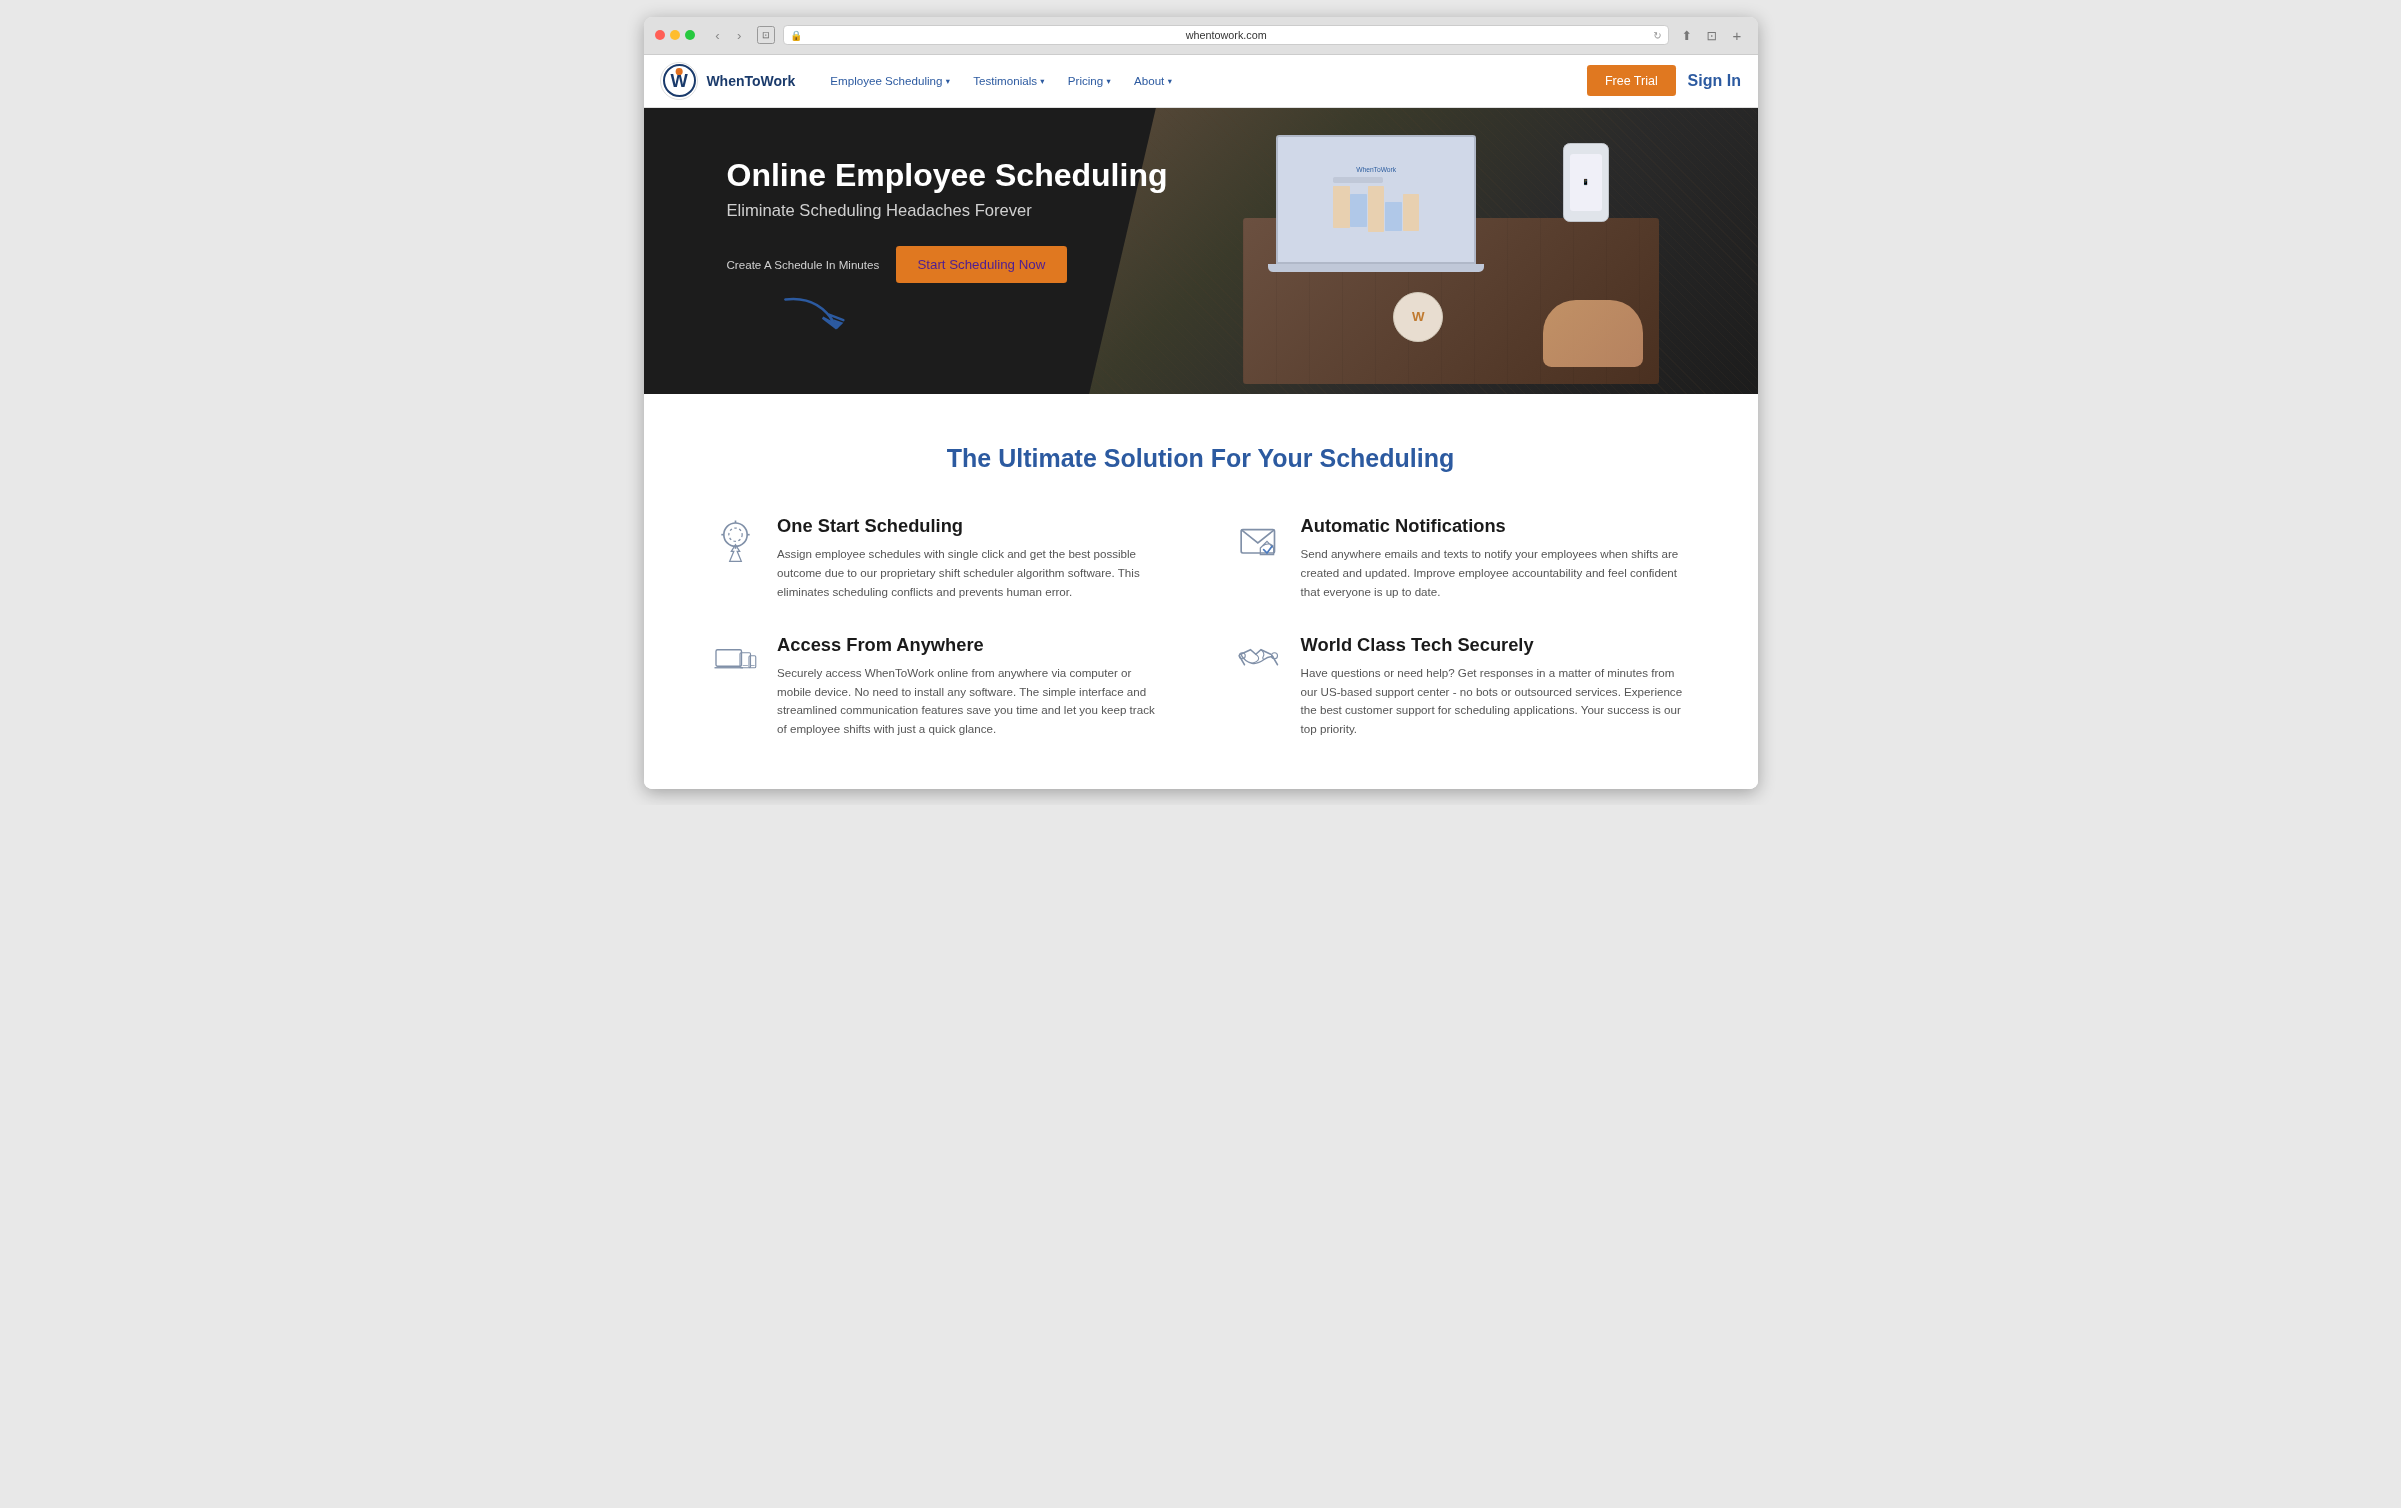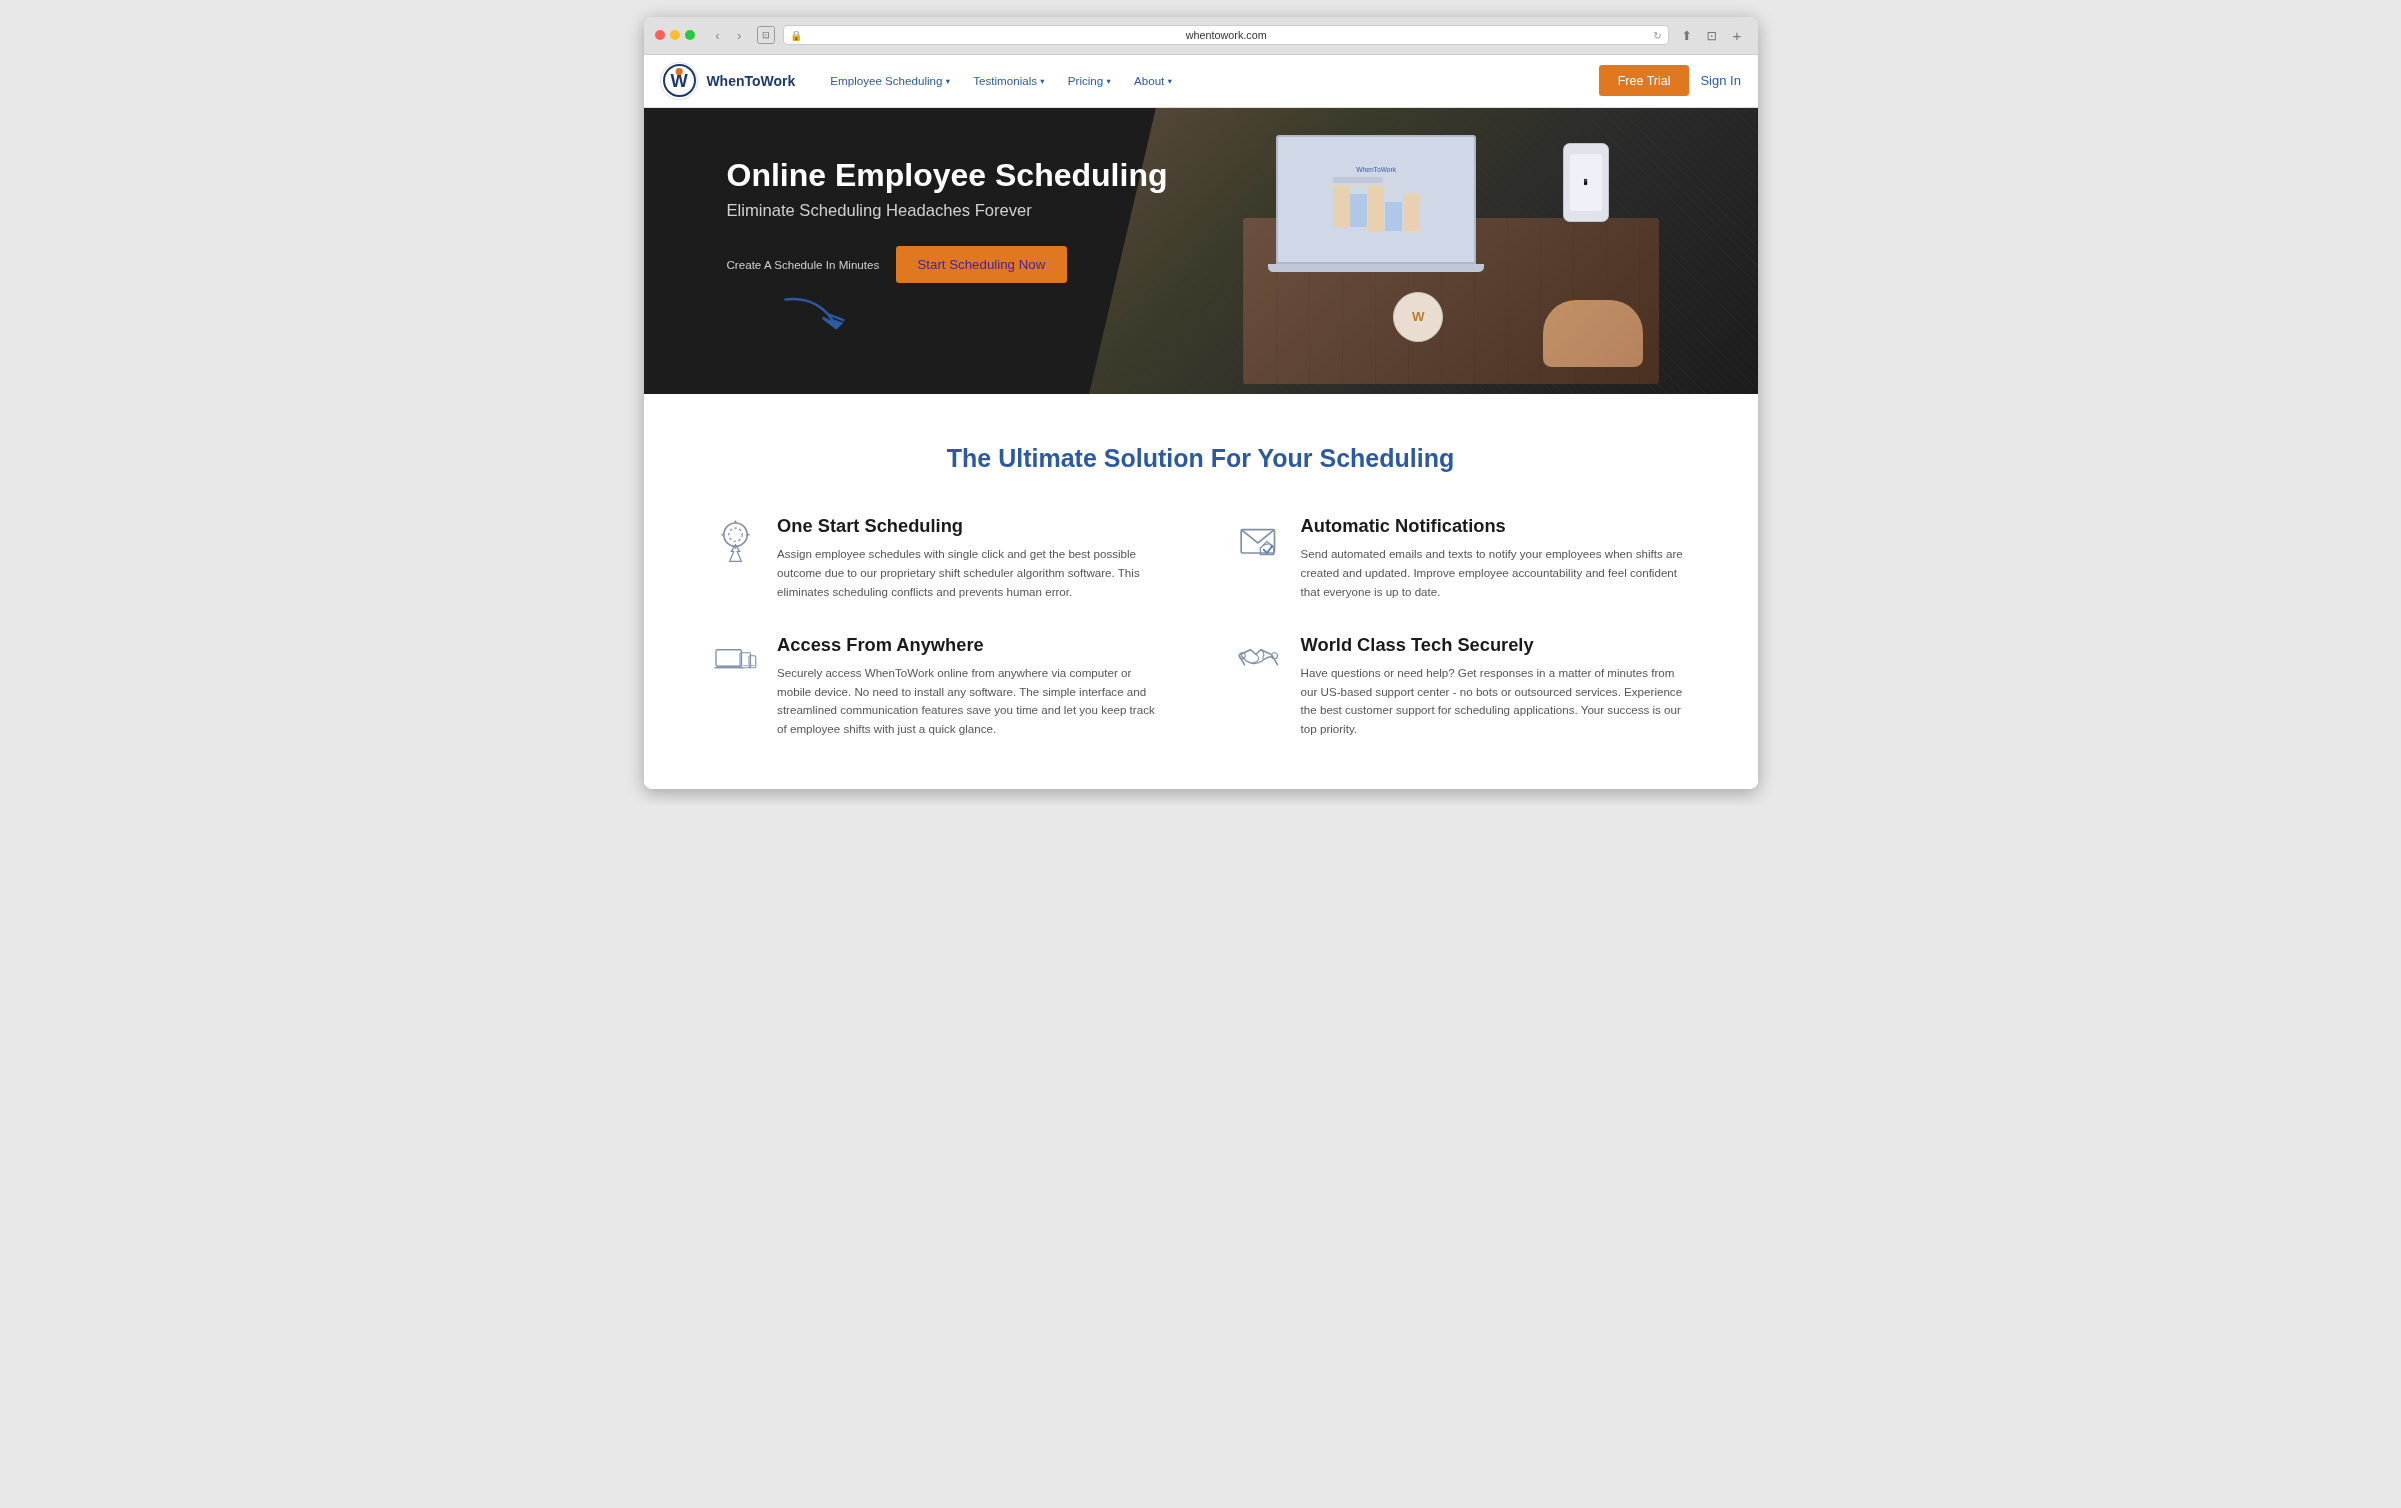--- a/index.html
+++ b/index.html
@@ -188,22 +188,22 @@
       padding: 8.3px 18.3px;
       border-radius: 3.3px;
       font-size: 12.5px;
       font-weight: 500;
       cursor: pointer;
     }
     .btn-sign-in {
       background: none;
       border: none;
       color: #2c5aa0;
-      font-size: 13px;
-      font-weight: 400;
+      font-size: 16px;
+      font-weight: 700;
       cursor: pointer;
     }
 
     
     .hero {
       position: relative;
       background: #1c1c1c;
       min-height: 283px;
       display: flex;
       align-items: center;
@@ -561,21 +561,21 @@
           <div class="feature-icon">
             <svg viewBox="0 0 54 54" fill="none" xmlns="http://www.w3.org/2000/svg">
               <rect x="5" y="14" width="40" height="28" rx="2" stroke="#8090a8" stroke-width="2" fill="none"></rect>
               <path d="M5 14 L25 30 L45 14" stroke="#8090a8" stroke-width="2" fill="none"></path>
               <path d="M30 34 Q38 28 44 34 M36 28 L44 36 L44 44 L28 44 L28 36 Z" stroke="#8090a8" stroke-width="1.5" fill="none"></path>
               <path d="M32 38 L36 42 L42 34" stroke="#4a7abf" stroke-width="2" fill="none" stroke-linecap="round"></path>
             </svg>
           </div>
           <div class="feature-text">
             <h3>Automatic Notifications</h3>
-            <p>Send automated emails and texts to notify your employees when shifts are created and updated. Improve employee accountability and feel confident that everyone is up to date.</p>
+            <p>Send anywhere emails and texts to notify your employees when shifts are created and updated. Improve employee accountability and feel confident that everyone is up to date.</p>
           </div>
         </div>
 
         <div class="feature-item">
           <div class="feature-icon">
             <svg viewBox="0 0 60 54" fill="none" xmlns="http://www.w3.org/2000/svg">
 
               <rect x="4" y="14" width="34" height="22" rx="2" stroke="#8090a8" stroke-width="1.8" fill="none"></rect>
               <line x1="2" y1="38" x2="40" y2="38" stroke="#8090a8" stroke-width="1.8"></line>
 

